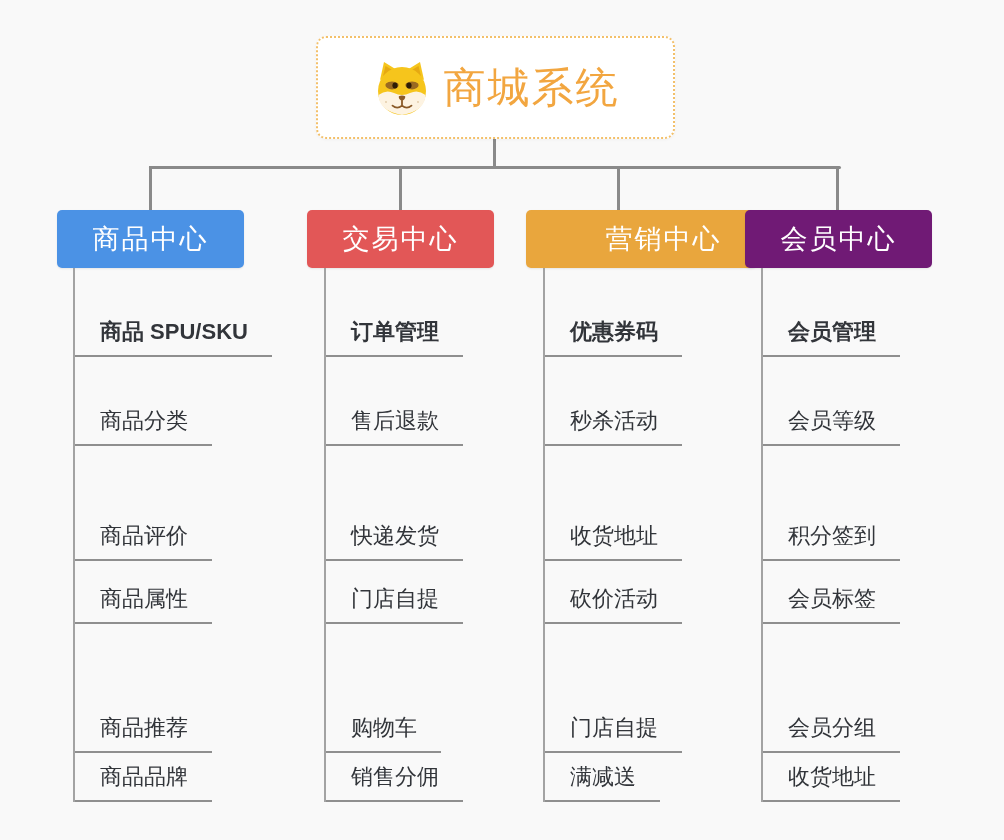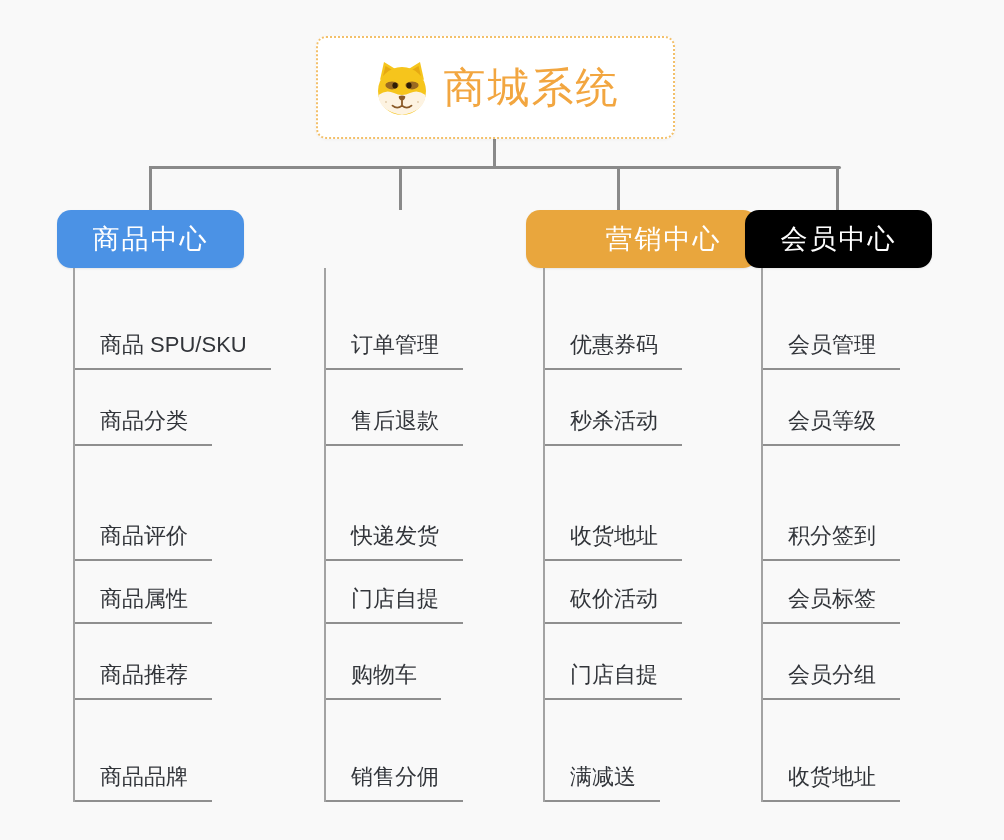--- a/index.html
+++ b/index.html
@@ -48,21 +48,21 @@
   .drop-0 { left: 149px; }
   .drop-1 { left: 399px; }
   .drop-2 { left: 617px; }
   .drop-3 { left: 836px; }
 
   
   .branch-box {
     position: absolute;
     top: 210px;
     width: 187px; height: 58px;
-    border-radius: 14px;
+    border-radius: 5px;
     display: flex;
     align-items: center;
     justify-content: center;
     color: #ffffff;
     font-size: 27px;
     letter-spacing: 2px;
     box-shadow: 0 1px 2px rgba(0,0,0,0.08);
   }
   .bbox-0 { left: 57px;  }
   .bbox-1 { left: 307px; }
@@ -85,25 +85,25 @@
   .child {
     position: absolute;
     left: 0;
     white-space: nowrap;
     font-size: 22px;
     color: #32353a;
     line-height: 26px;
     padding: 0 24px 10px 27px;
     border-bottom: 2px solid #8f8f8f;
   }
-  .child:nth-child(1) { top: 332px; }
+  .child:nth-child(1) { top: 319px; font-weight: bold; }
   .child:nth-child(2) { top: 408px; }
   .child:nth-child(3) { top: 523px; }
   .child:nth-child(4) { top: 586px; }
-  .child:nth-child(5) { top: 662px; }
+  .child:nth-child(5) { top: 715px; }
   .child:nth-child(6) { top: 764px; }
 </style>
 </head>
 <body>
 
 <div id="canvas">
 
   <div class="line root-stem"></div>
   <div class="line h-connector"></div>
   <div class="line drop drop-0"></div>
@@ -134,22 +134,23 @@
 
       <path d="M30 43 L30 48.2 M20.5 47.6 Q25.2 51.6 30 47.6 Q34.8 51.6 39.5 47.6" stroke="#8a5a28" stroke-width="1.8" stroke-linecap="round" fill="none"></path>
 
       <circle cx="14" cy="44" r="0.9" fill="#e0c9a6"></circle>
       <circle cx="46" cy="44" r="0.9" fill="#e0c9a6"></circle>
     </svg>
     <span class="root-title">商城系统</span>
   </div>
 
   <div class="branch-box bbox-0" style="background-color: rgb(75, 146, 229);">商品中心</div>
+  <div class="branch-box bbox-1" style="background-color: rgb(226, 87, 87);">交易中心</div>
   <div class="branch-box bbox-2" style="background-color: rgb(233, 166, 61);">营销中心</div>
-  <div class="branch-box bbox-3" style="background-color: #000000;">会员中心</div>
+  <div class="branch-box bbox-3" style="background-color: #701a75;">会员中心</div>
 
   <div class="column col-0">
     <div class="child">商品 SPU/SKU</div>
     <div class="child">商品分类</div>
     <div class="child">商品评价</div>
     <div class="child">商品属性</div>
     <div class="child">商品推荐</div>
     <div class="child">商品品牌</div>
     <div class="trunk"></div>
   </div>

